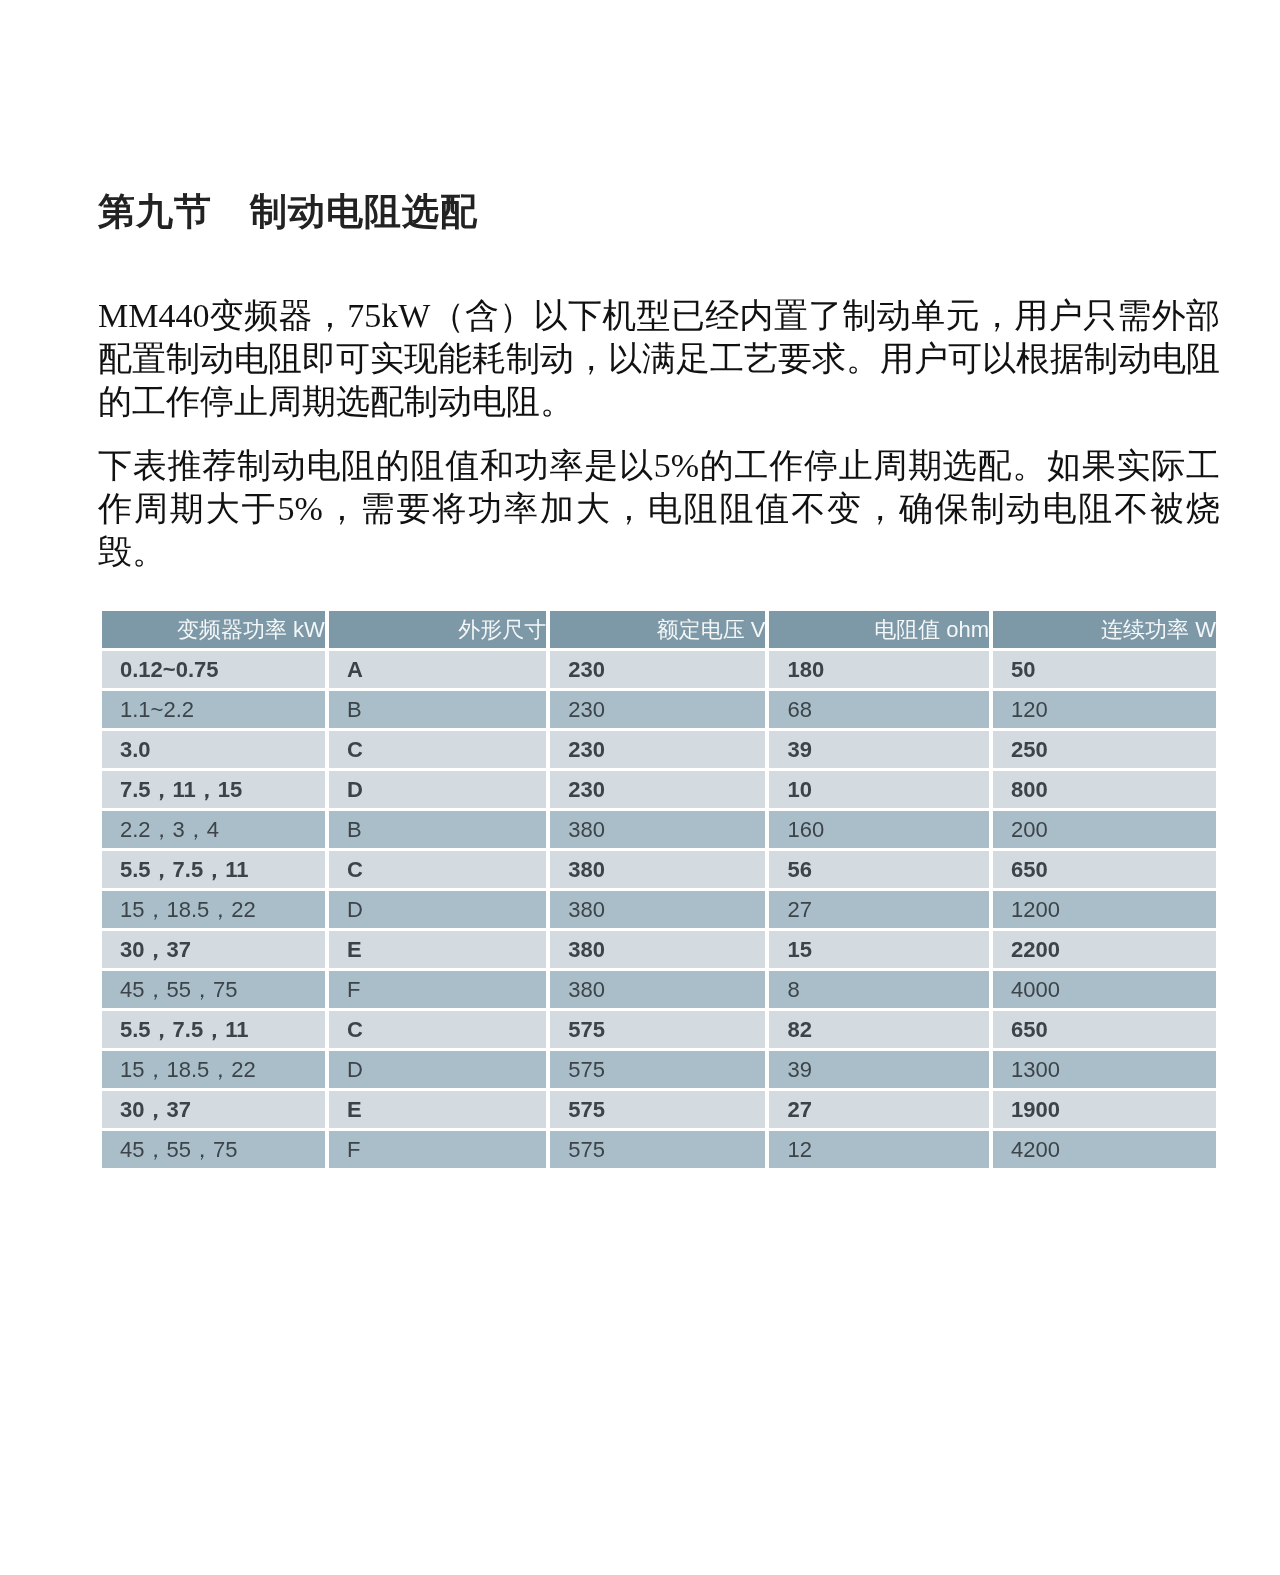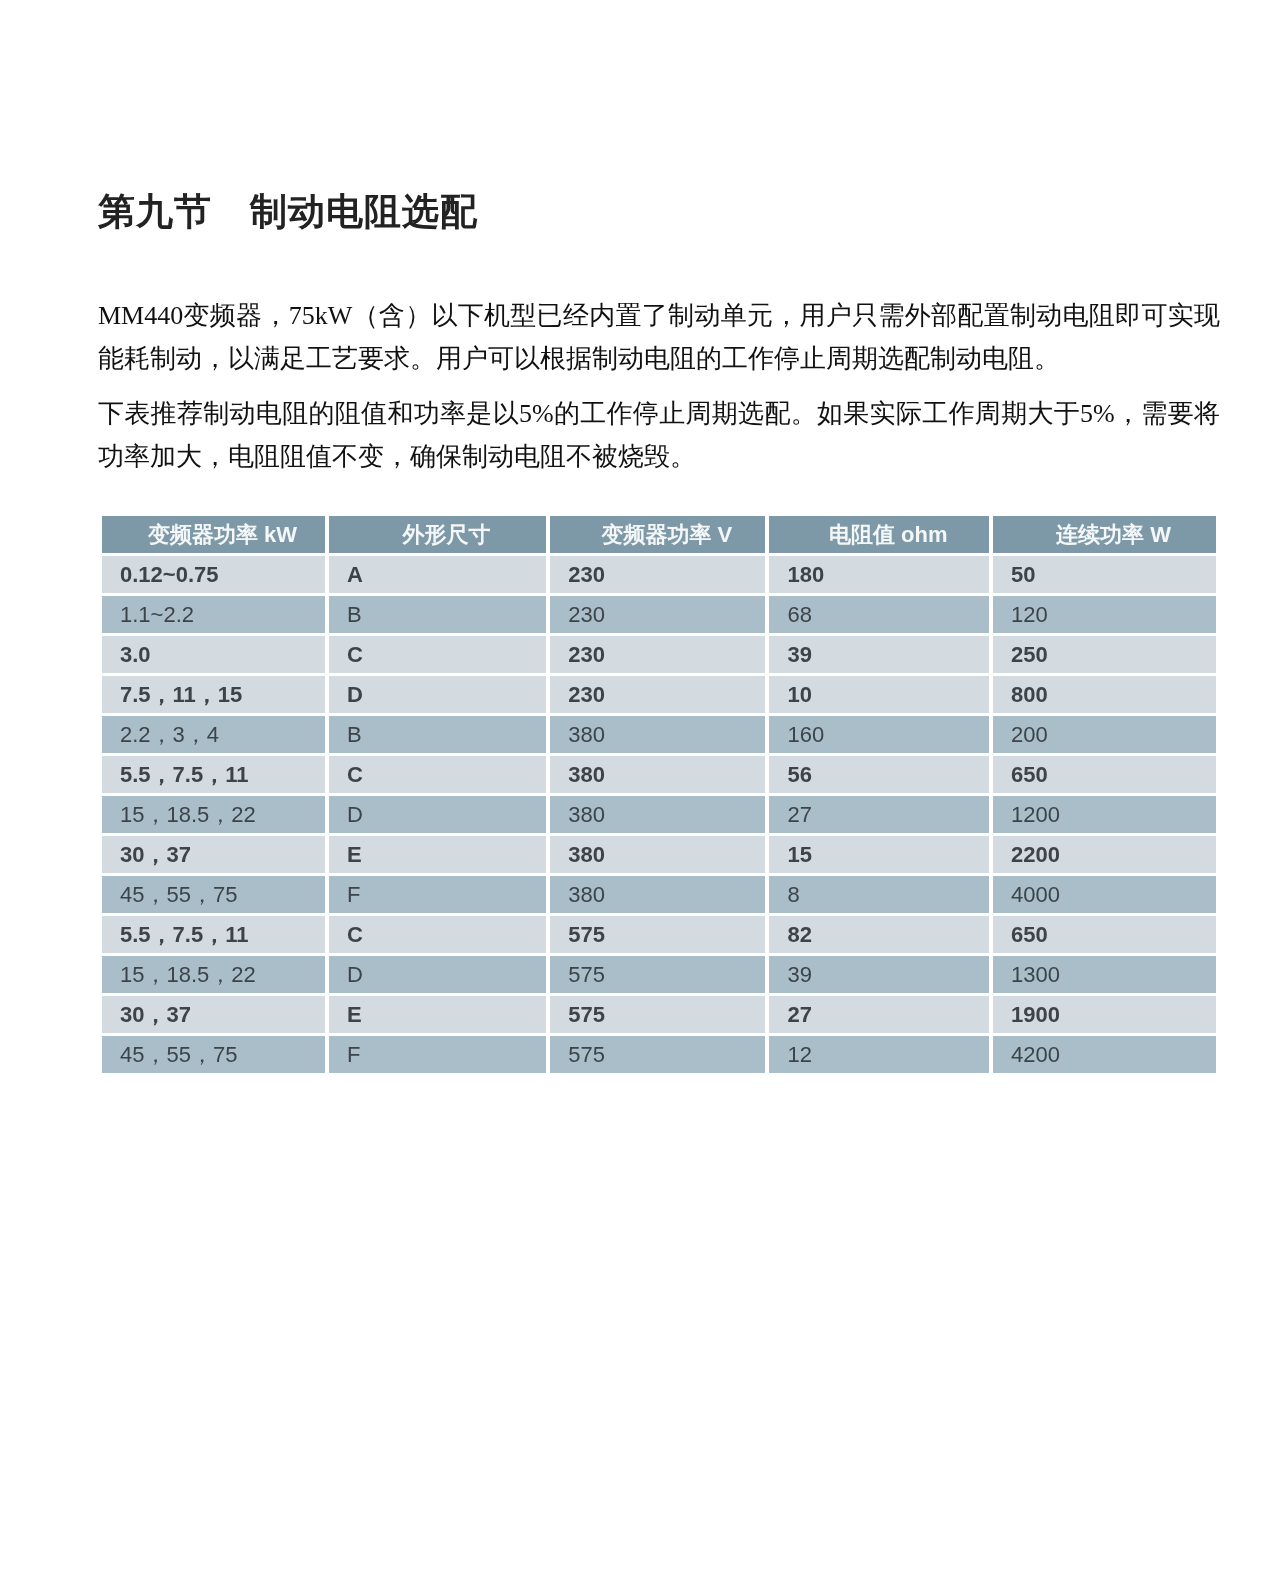--- a/index.html
+++ b/index.html
@@ -26,42 +26,42 @@
     font-family: "Liberation Sans", "DejaVu Sans", sans-serif;
     font-weight: bold;
     font-size: 37px;
     line-height: 40px;
     color: #222222;
     letter-spacing: 1px;
   }
   p.doc-paragraph {
     margin: 0;
     font-family: "Liberation Serif", "DejaVu Serif", serif;
-    font-size: 26px;
+    font-size: 34px;
     line-height: 43px;
     color: #111111;
     text-align: justify;
   }
   p.doc-paragraph.first { margin-top: 62px; }
-  p.doc-paragraph.second { margin-top: 12px; }
+  p.doc-paragraph.second { margin-top: 21px; }
 
   table.res-table {
     margin-top: 35px;
     width: 100%;
     table-layout: fixed;
     border-collapse: separate;
     border-spacing: 4px 3px;
     font-family: "Liberation Sans", "DejaVu Sans", sans-serif;
   }
   table.res-table th {
     background: var(--header-bg, #7d98a7);
     color: var(--header-text, #f4f7f8);
     font-size: 22px;
-    font-weight: bold;
-    text-align: center;
+    font-weight: normal;
+    text-align: right;
     height: 37px;
     padding: 0 0 0 18px;
     white-space: nowrap;
     overflow: hidden;
     margin-left: 40px;
   }
   table.res-table td {
     font-size: 22px;
     color: var(--cell-text, #3d4449);
     height: 37px;
@@ -94,21 +94,21 @@
       <col class="c1">
         <col class="c2">
         <col class="c3">
         <col class="c4">
         <col class="c5">
     </colgroup>
     <thead>
       <tr id="table-head-row">
           <th>变频器功率 kW</th>
           <th>外形尺寸</th>
-          <th>变频器功率 V</th>
+          <th>额定电压 V</th>
           <th>电阻值 ohm</th>
           <th>连续功率 W</th>
         </tr>
     </thead>
     <tbody id="table-body">
         <tr class="row-light">
           <td>0.12~0.75</td>
           <td>A</td>
           <td>230</td>
           <td>180</td>

